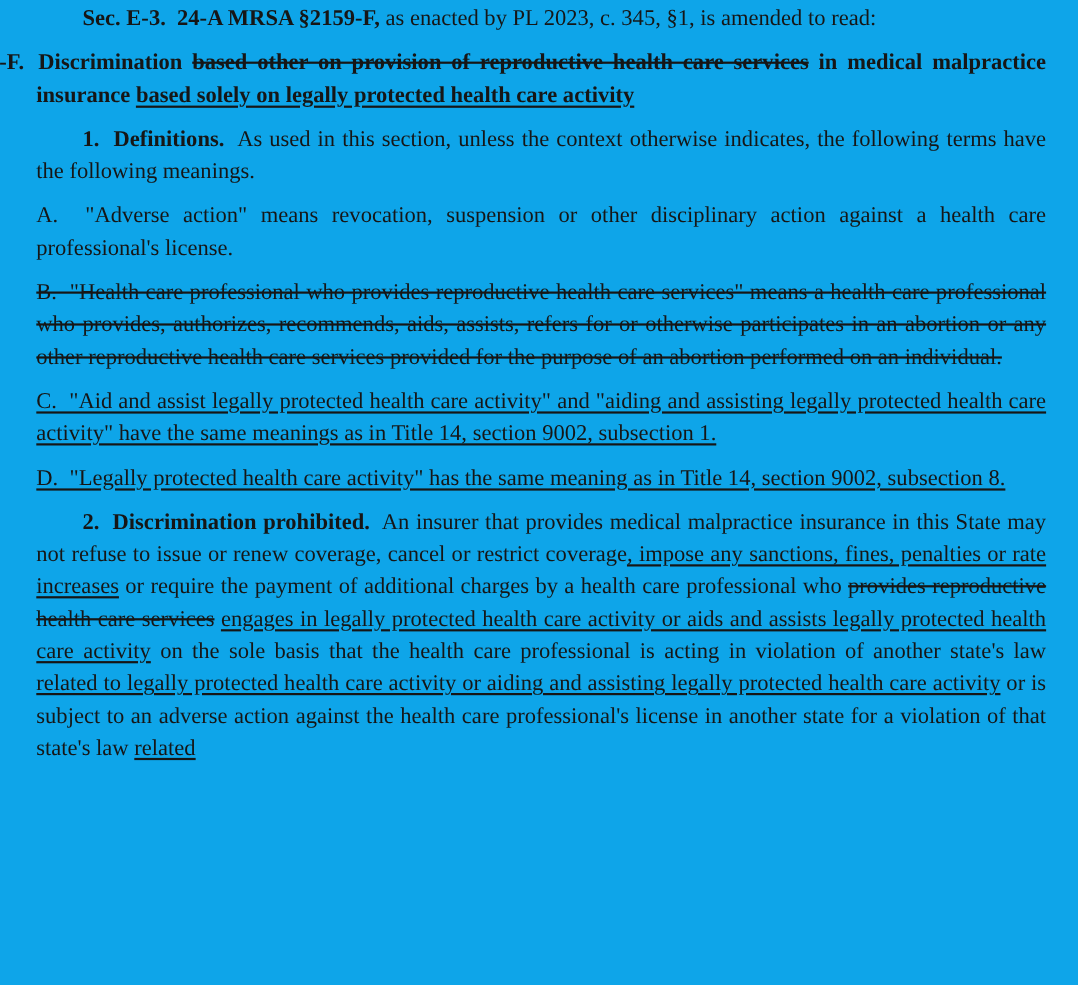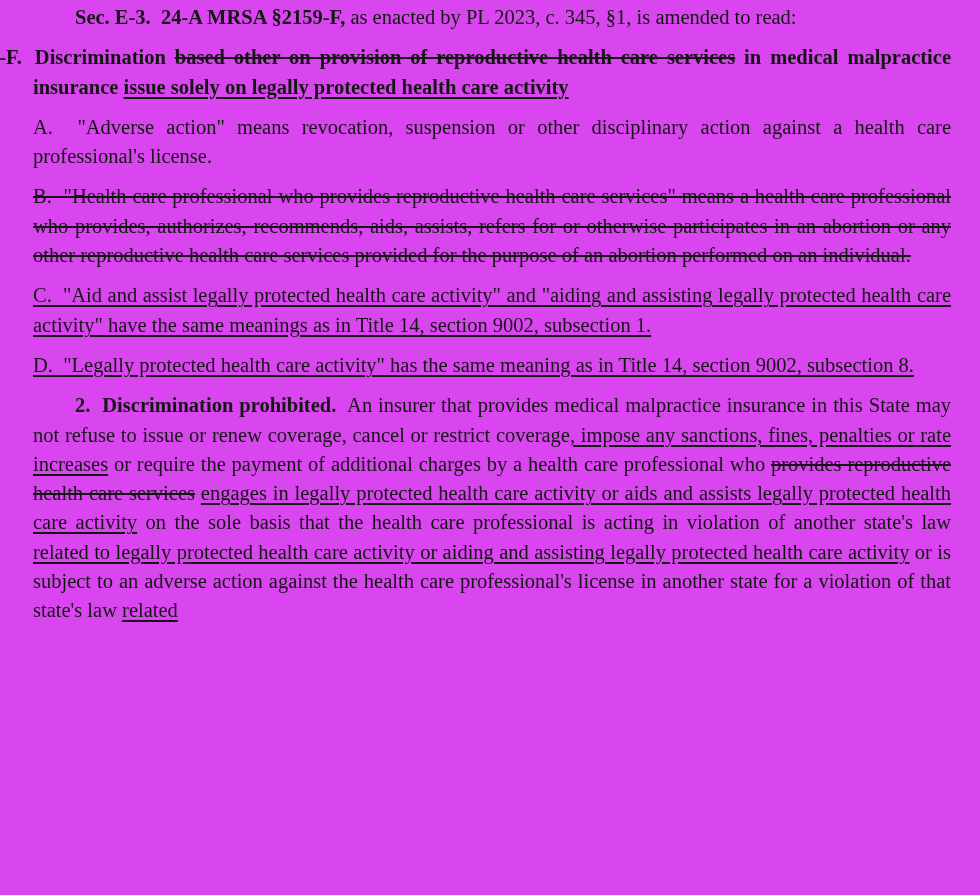--- a/index.html
+++ b/index.html
@@ -45,23 +45,24 @@
   .underline {
     text-decoration: underline;
     text-decoration-thickness: 2px;
     text-underline-offset: 3px;
   }
   .bold.strike, .bold.underline { font-weight: bold; }
 </style>
 </head>
 <body>
 
-<div class="page" style="background: #d946ef; color: rgb(22, 22, 22);">
+<div class="page" style="background: #0ea5e9; color: rgb(22, 22, 22);">
   <div class="doc">
       <p class="para numbered"><span class="run bold">Sec. E-3.&nbsp; 24-A MRSA §2159-F,</span><span class="run"> as enacted by PL 2023, c. 345, §1, is amended to read:</span></p>
-      <p class="para heading"><span class="label">§2159-F.</span><span class="run bold">Discrimination </span><span class="run bold strike">based other on provision of reproductive health care services</span><span class="run bold"> in medical malpractice insurance </span><span class="run bold underline">issue solely on legally protected health care activity</span></p>
+      <p class="para heading"><span class="label">§2159-F.</span><span class="run bold">Discrimination </span><span class="run bold strike">based other on provision of reproductive health care services</span><span class="run bold"> in medical malpractice insurance </span><span class="run bold underline">based solely on legally protected health care activity</span></p>
+      <p class="para numbered"><span class="run bold">1.&nbsp; Definitions.</span><span class="run">&nbsp; As used in this section, unless the context otherwise indicates, the following terms have the following meanings.</span></p>
       <p class="para lettered"><span class="run">A.&nbsp; "Adverse action" means revocation, suspension or other disciplinary action against a health care professional's license.</span></p>
       <p class="para lettered"><span class="run strike">B.&nbsp; "Health care professional who provides reproductive health care services" means a health care professional who provides, authorizes, recommends, aids, assists, refers for or otherwise participates in an abortion or any other reproductive health care services provided for the purpose of an abortion performed on an individual.</span></p>
       <p class="para lettered"><span class="run underline">C.&nbsp; "Aid and assist legally protected health care activity" and "aiding and assisting legally protected health care activity" have the same meanings as in Title 14, section 9002, subsection 1.</span></p>
       <p class="para lettered"><span class="run underline">D.&nbsp; "Legally protected health care activity" has the same meaning as in Title 14, section 9002, subsection 8.</span></p>
       <p class="para numbered"><span class="run bold">2.&nbsp; Discrimination prohibited.</span><span class="run">&nbsp; An insurer that provides medical malpractice insurance in this State may not refuse to issue or renew coverage, cancel or restrict coverage</span><span class="run underline">, impose any sanctions, fines, penalties or rate increases</span><span class="run"> or require the payment of additional charges by a health care professional who </span><span class="run strike">provides reproductive health care services</span><span class="run"> </span><span class="run underline">engages in legally protected health care activity or aids and assists legally protected health care activity</span><span class="run"> on the sole basis that the health care professional is acting in violation of another state's law </span><span class="run underline">related to legally protected health care activity or aiding and assisting legally protected health care activity</span><span class="run"> or is subject to an adverse action against the health care professional's license in another state for a violation of that state's law </span><span class="run underline">related</span></p>
     </div>
 </div>
 
 </body></html>

